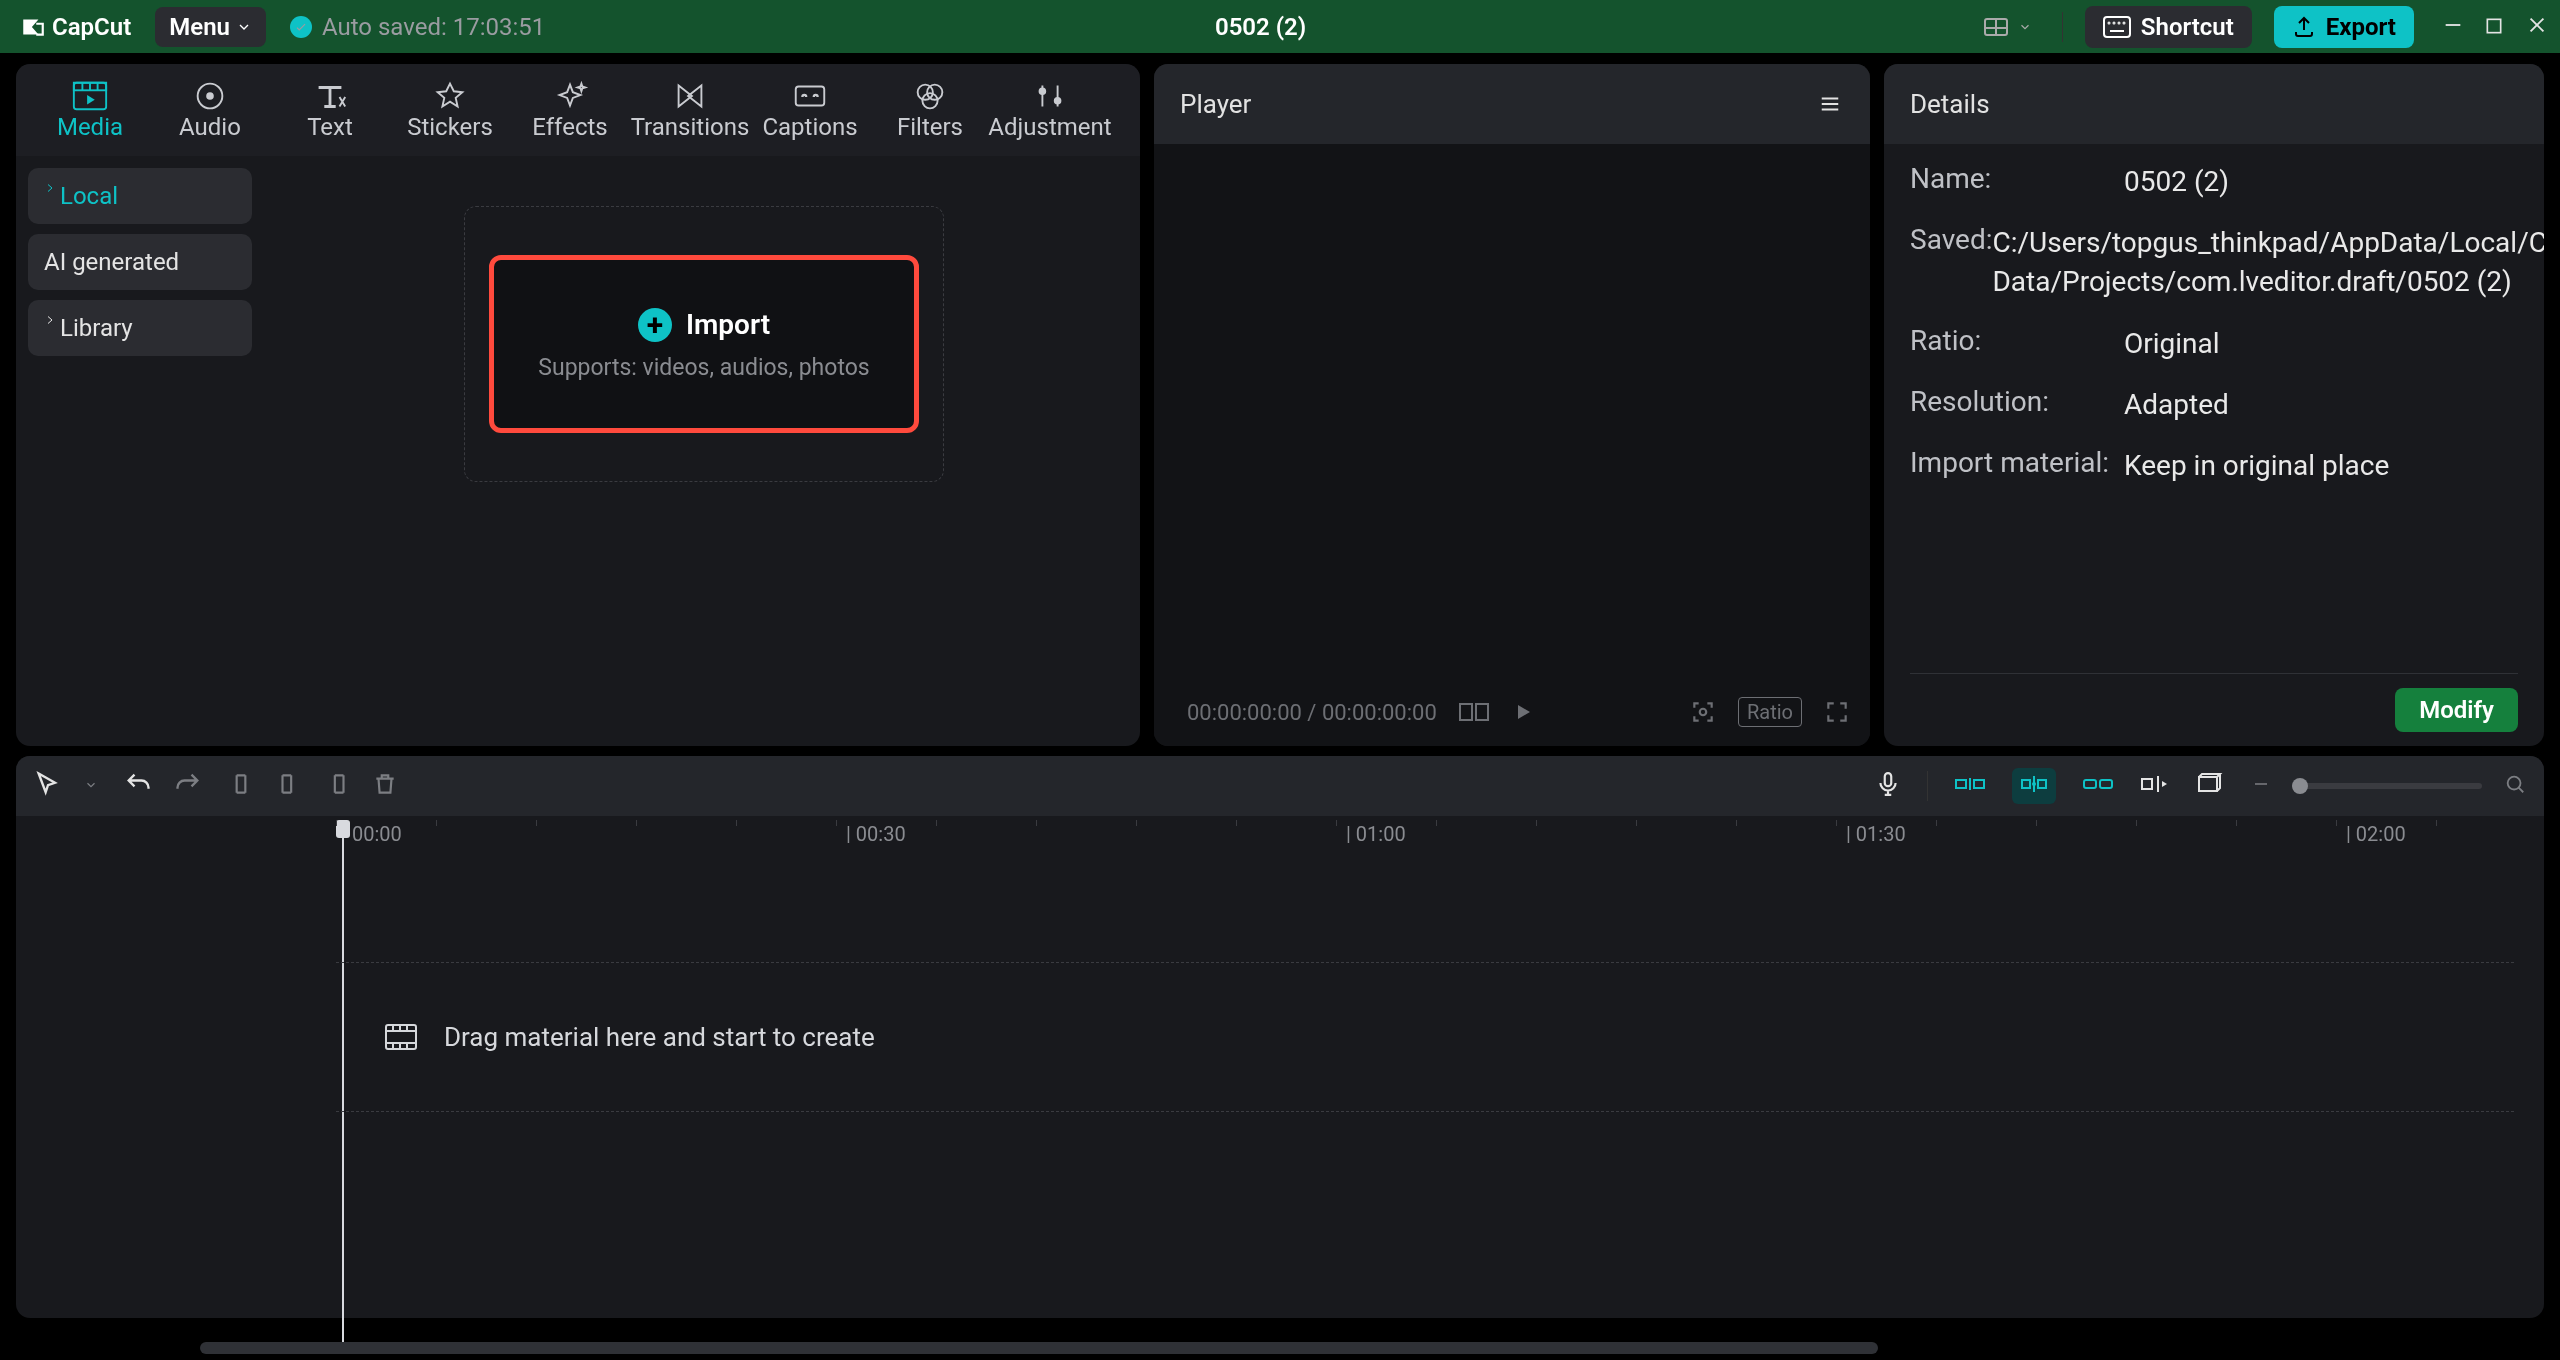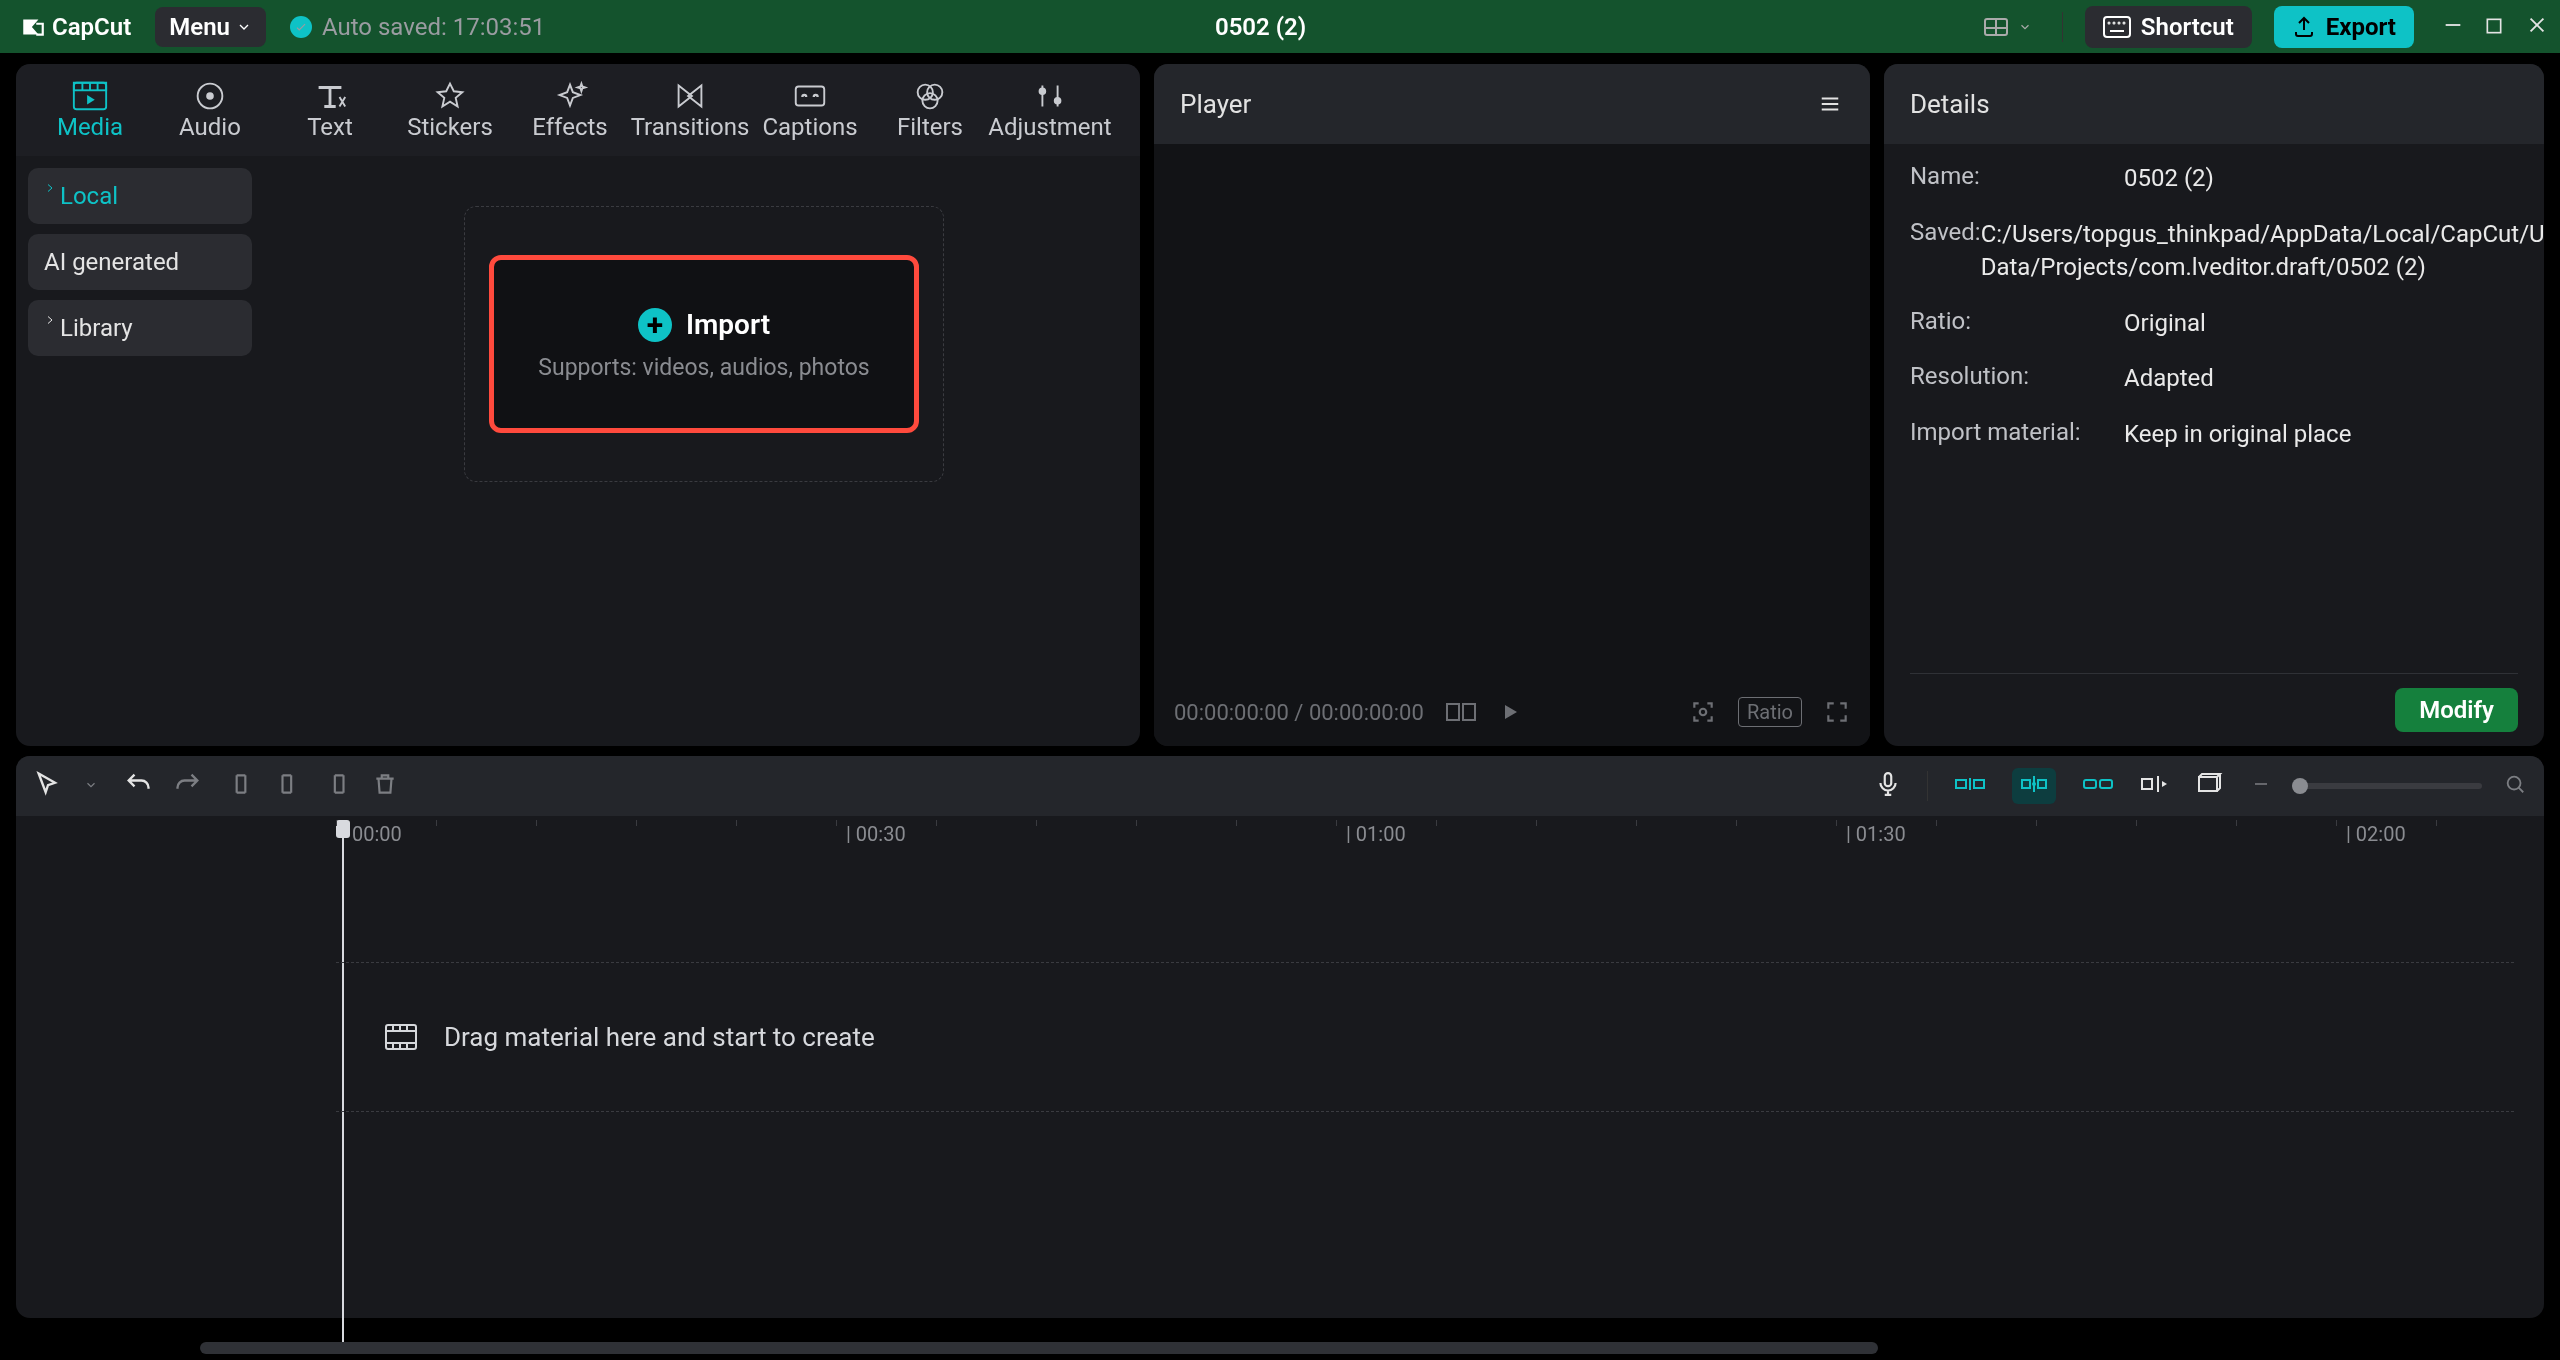--- a/index.html
+++ b/index.html
@@ -38,27 +38,27 @@
   .media-content { flex:1; display:flex; align-items:flex-start; justify-content:flex-start; padding:50px 0 0 200px;}
   .import-outer { width:480px; height:276px; border:1px dashed #3a3b40; border-radius:12px; display:flex; align-items:center; justify-content:center;}
   .import-box { width:430px; height:178px; border:5px solid #ff4a3d; border-radius:12px; background:#101114; display:flex; flex-direction:column; align-items:center; justify-content:center; gap:12px;}
   .import-line{display:flex;align-items:center;gap:14px;}
   .plus-circle { width:34px;height:34px;background:#0ec2c6;border-radius:50%;display:flex;align-items:center;justify-content:center; color:#000; font-size:30px; font-weight:700; line-height:1;}
   .import-title{ color:#fff; font-size:28px; font-weight:600;}
   .import-sub { color:#8a8c91; font-size:23px;}
   
   .panel-head { height:80px; display:flex; align-items:center; padding:0 26px; background:#24262b; font-size:26px; color:#e2e2e2; justify-content:space-between;}
   .player-body { flex:1; background:#121316; position:relative;}
-  .player-footer { position:absolute; bottom:10px; left:0; right:0; height:48px; display:flex; align-items:center; padding:0 20px; color:#6d6f74; font-size:22px; gap:22px;}
+  .player-footer { position:absolute; bottom:10px; left:13px; right:0; height:48px; display:flex; align-items:center; padding:0 20px; color:#6d6f74; font-size:22px; gap:22px;}
   .player-footer .spacer{flex:1;}
   .ficon{ color:#6d6f74; display:flex; align-items:center;}
   .ratio-badge{ border:1px solid #6d6f74; border-radius:4px; padding:2px 8px; font-size:20px;}
   
   .details-body { flex:1; padding:18px 26px 14px 26px; display:flex; flex-direction:column; gap:22px;}
-  .drow { display:flex; font-size:24px;justify-content:space-between;}
+  .drow { display:flex; font-size:28px;justify-content:space-between;}
   .dlabel { width:214px; color:#bfc1c6;}
   .dval { flex:1; color:#e9e9e9; line-height:1.4;}
   .details-footer{ margin-top:auto; border-top:1px solid #2f3136; padding-top:14px; display:flex; justify-content:flex-end;}
   .modify-btn{ background:#15803d; color:#fff; font-size:24px; font-weight:600; padding:8px 24px; border-radius:8px;}
   
   .timeline-wrap{ height:578px; margin:0 0 0 0; padding:0 16px 16px 16px;}
   .timeline { background:#18191d; border-radius:14px; height:100%; display:flex; flex-direction:column;}
   .tl-toolbar { height:60px; background:#24262b; border-top-left-radius:14px; border-top-right-radius:14px; display:flex; align-items:center; padding:0 18px; gap:26px;}
   .tl-toolbar .group{display:flex; align-items:center; gap:22px;}
   .ticon{ color:#7c7e83;}

